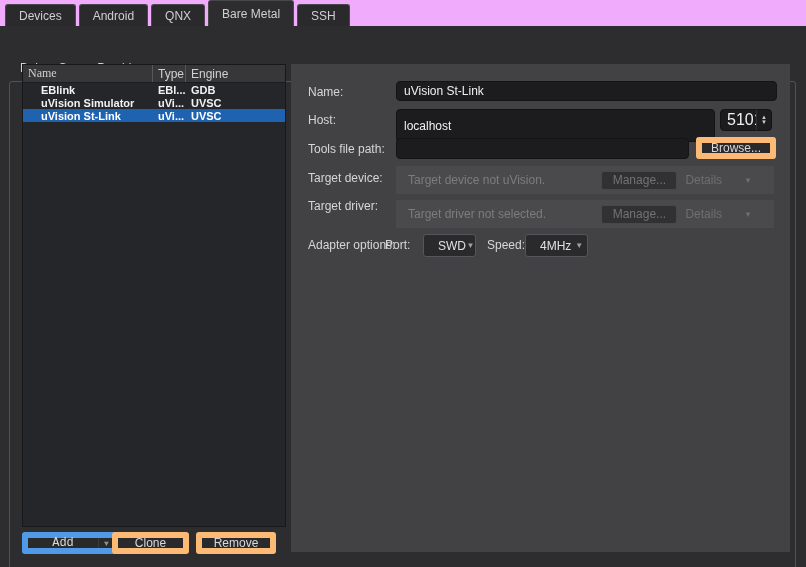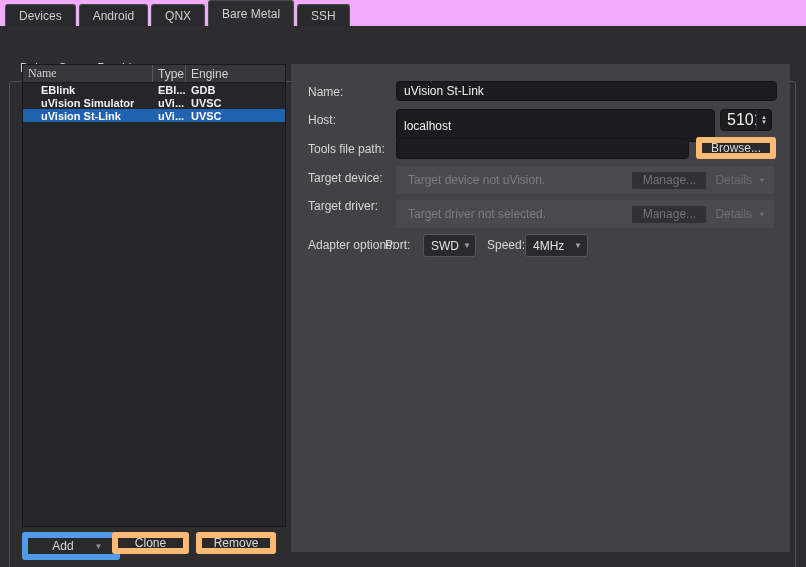--- a/index.html
+++ b/index.html
@@ -38,21 +38,21 @@
   .lrow .cell { overflow:hidden; }
   .cell.c-name { width:130px; padding-left:18px; }
   .cell.c-type { width:33px; padding-left:5px; }
   .cell.c-engine { flex:1; padding-left:5px; }
   .lrow.selected { background:#1f62b0; color:#ffffff; }
 
   
   .btn { background:#2a2a2c; border:6px solid #fdba74; border-radius:3px; color:#d8d8d8;
          font-size:12px; display:flex; align-items:center; justify-content:center; cursor:default; }
   .add-btn  { position:absolute; left:22px;  top:532px; width:98px; height:22px;
-              border-color:#4f9be8; padding:8px; }
+              border-color:#4f9be8; padding:0;font-family:Liberation Mono, monospace; }
   .add-btn .lbl { flex:1; text-align:center; }
   .add-btn .arrow { width:16px; height:100%; display:flex; align-items:center; justify-content:center;
                     border-left:1px solid #3a3a3c; color:#909092; font-size:8px; }
   .clone-btn  { position:absolute; left:112px; top:532px; width:77px; height:22px; }
   .remove-btn { position:absolute; left:196px; top:532px; width:80px; height:22px; }
 
   
   .panel { position:absolute; left:291px; top:64px; width:499px; height:488px; background:#424245; }
   .flabel { position:absolute; left:17px; color:#d6d6d6; }
   .text-input { background:#1c1c1e; border:1px solid #141416; border-radius:4px; color:#f0f0f0;
@@ -72,31 +72,31 @@
   .browse-btn { position:absolute; left:405px; top:73px; width:80px; height:22px; }
 
   .dis-strip { position:absolute; left:105px; width:378px; height:28px; background:#4a4a4d;
                display:flex; align-items:center; }
   #device-strip { top:102px; }
   #driver-strip { top:136px; }
   .dis-placeholder { color:#7c7c7e; padding-left:12px; flex:1; white-space:nowrap; overflow:hidden; }
   .manage-btn { width:76px; height:19px; background:#313134; border:1px solid #48484a;
                 border-radius:3px; color:#737375; display:flex; align-items:center;
                 justify-content:center; margin-right:8px; }
-  .details-box { display:flex; align-items:center; gap:6px; color:#6e6e70; margin-right:8px; }
+  .details-box { display:flex; align-items:center; gap:22px; color:#6e6e70; margin-right:22px; }
   .details-box .chev { font-size:8px; }
 
   .adapter-row { position:absolute; left:0; top:170px; width:597px; height:23px; }
   .adapter-row .albl { position:absolute; top:0; height:23px; line-height:23px; color:#d6d6d6; }
   #adapter-label { left:17px; }
   #port-label { left:94px; }
   #speed-label { left:196px; }
   .combo { position:absolute; top:0; height:23px; background:#2a2a2c; border:1px solid #56565a;
            border-radius:3px; display:flex; align-items:center; color:#e0e0e0; cursor:default; }
-  .combo .cval { flex:1; padding-left:7px; }
+  .combo .cval { flex:1; padding-left:14px; }
   .combo .chev { width:18px; text-align:center; color:#a0a0a2; font-size:8px; }
   #port-combo  { left:132px; width:53px; }
   #speed-combo { left:234px; width:63px; }
 </style>
 </head>
 <body>
 
 <div id="app">
 
   <div class="tabbar">

